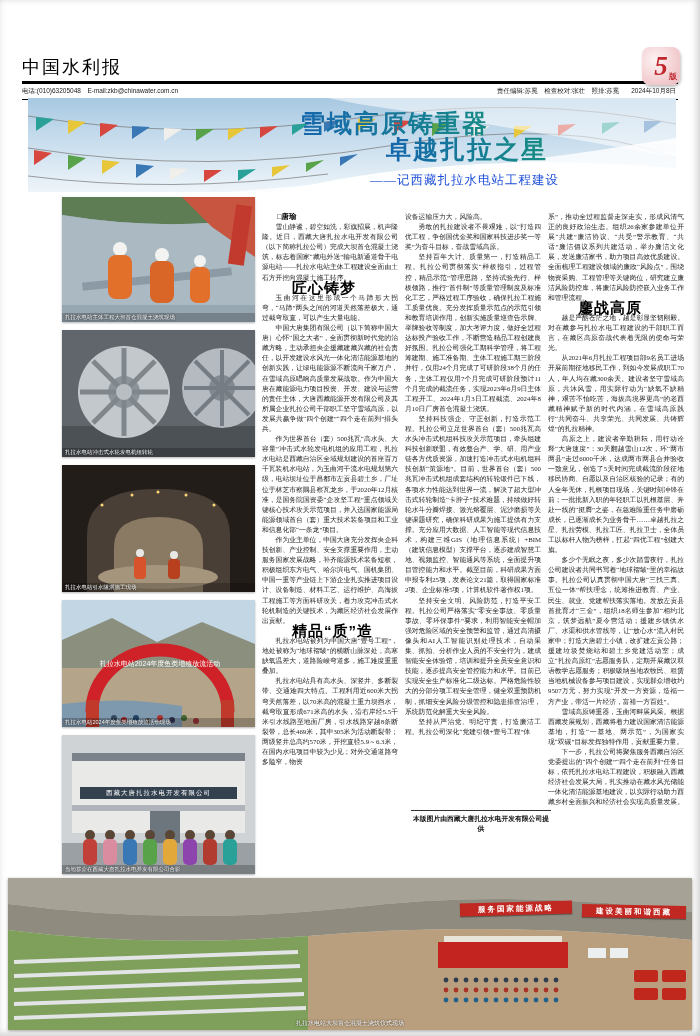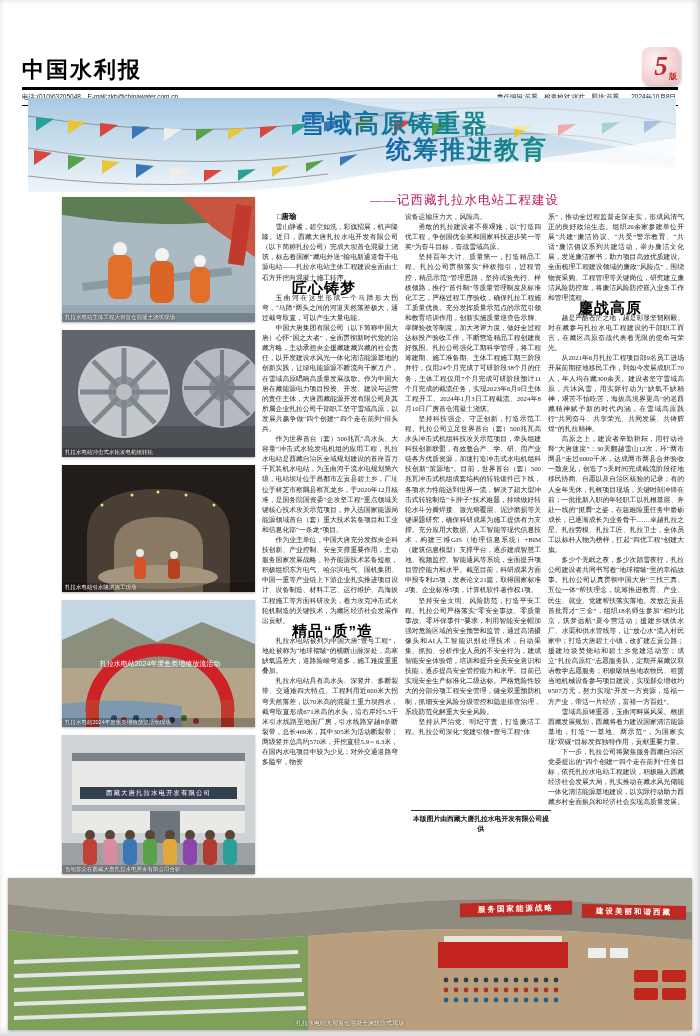--- a/index.html
+++ b/index.html
@@ -1,21 +1,21 @@
 <!DOCTYPE html>
 <html><head>
 <meta charset="utf-8">
 <style>
   html,body{margin:0;padding:0;background:#ffffff;}
   .page{position:relative;width:700px;height:1036px;background:#fff;overflow:hidden;
         font-family:"Liberation Serif","DejaVu Serif",serif;
         box-shadow:inset -4px 0 6px rgba(0,0,0,.12), inset 0 -4px 6px rgba(0,0,0,.10);}
   
   .masthead{position:absolute;left:22px;right:22px;top:55px;}
-  .paper-name{font-size:22px;font-weight:bold;letter-spacing:2px;color:#000;}
+  .paper-name{font-size:18px;font-weight:normal;letter-spacing:2px;color:#000;}
   .rule-thick{height:2.5px;background:#000;margin-top:2px;}
   .info-row{display:flex;justify-content:space-between;align-items:center;
             font-size:6.5px;color:#222;padding:3px 2px 3px 0;font-family:"Liberation Sans","DejaVu Sans",sans-serif;}
   .info-right span{margin-left:10px;}
   .rule-thin{height:1px;background:#000;}
   .page-badge{position:absolute;right:-2px;top:-8px;width:38px;height:38px;border-radius:8px;
               background:radial-gradient(circle at 35% 35%, #fdf3f3 0%, #f3cfd2 60%, #e9b9bd 100%);
               box-shadow:1px 2px 3px rgba(0,0,0,.25);z-index:6;text-align:center;}
   .page-badge .num{font-family:"Liberation Serif",serif;font-style:italic;font-weight:bold;
                    font-size:27px;color:#c0272d;line-height:38px;}
@@ -24,21 +24,21 @@
   .banner{position:absolute;left:28px;top:98px;width:648px;height:94px;}
   .banner svg{display:block;}
   .headline{position:absolute;left:300px;top:110px;width:390px;z-index:5;}
   .hl{font-family:"Liberation Sans","DejaVu Sans",sans-serif;font-weight:bold;font-size:25px;
       letter-spacing:2px;line-height:26px;
       background:linear-gradient(90deg,#1566ad 0%,#168f80 55%,#2ea442 100%);
       -webkit-background-clip:text;background-clip:text;color:transparent;
       text-shadow:0 0 6px rgba(255,255,255,.0);}
   .hl1{}
   .hl2{margin-left:86px;}
-  .subhead{margin-top:30px;margin-left:70px;font-size:12.5px;color:#be185d;letter-spacing:1px;
+  .subhead{margin-top:10px;margin-left:70px;font-size:12.5px;color:#1d4ed8;letter-spacing:1px;
            font-family:"Liberation Serif",serif;}
   
   .photo-col{position:absolute;left:62px;top:197px;width:193px;}
   figure{margin:0 0 8px 0;position:relative;width:193px;overflow:hidden;
          box-shadow:0 1px 2px rgba(0,0,0,.3);}
   figure svg{display:block;}
   .caption{position:absolute;left:0;right:0;bottom:0;padding:1px 3px;font-size:5.5px;line-height:7px;
            color:#fff;background:rgba(0,0,0,.22);text-shadow:0 0 2px #000;
            font-family:"Liberation Sans",sans-serif;}
   .sign-overlay{position:absolute;left:18px;top:52px;width:157px;height:12px;background:#33414f;
@@ -139,21 +139,21 @@
       <g>
         <path d="M250,94 Q420,52 648,70 L648,94 Z" fill="#ffffff" opacity="0.95"></path>
         <path d="M200,94 Q430,76 648,40 L648,94 Z" fill="#ffffff" opacity="0.8"></path>
         <path d="M300,0 L648,0 L648,60 Q480,28 330,6 Z" fill="#ffffff" opacity="0.55"></path>
       </g>
     </svg>
   </div>
 
   <div class="headline">
     <div class="hl hl1">雪域高原铸重器</div>
-    <div class="hl hl2">统筹推进教育</div>
+    <div class="hl hl2">卓越扎拉之星</div>
     <div class="subhead">——记西藏扎拉水电站工程建设</div>
   </div>
 
   <div class="photo-col">
 
     <figure style="height:125px;">
       <svg width="193" height="125" viewBox="0 0 193 125">
         <rect width="193" height="125" fill="#9db0bd"></rect>
         <path d="M0,0 L193,0 L193,22 Q96,34 0,18 Z" fill="#5e7d55"></path>
         <path d="M0,18 Q96,34 193,22 L193,125 L0,125 Z" fill="#aab9c2"></path>

